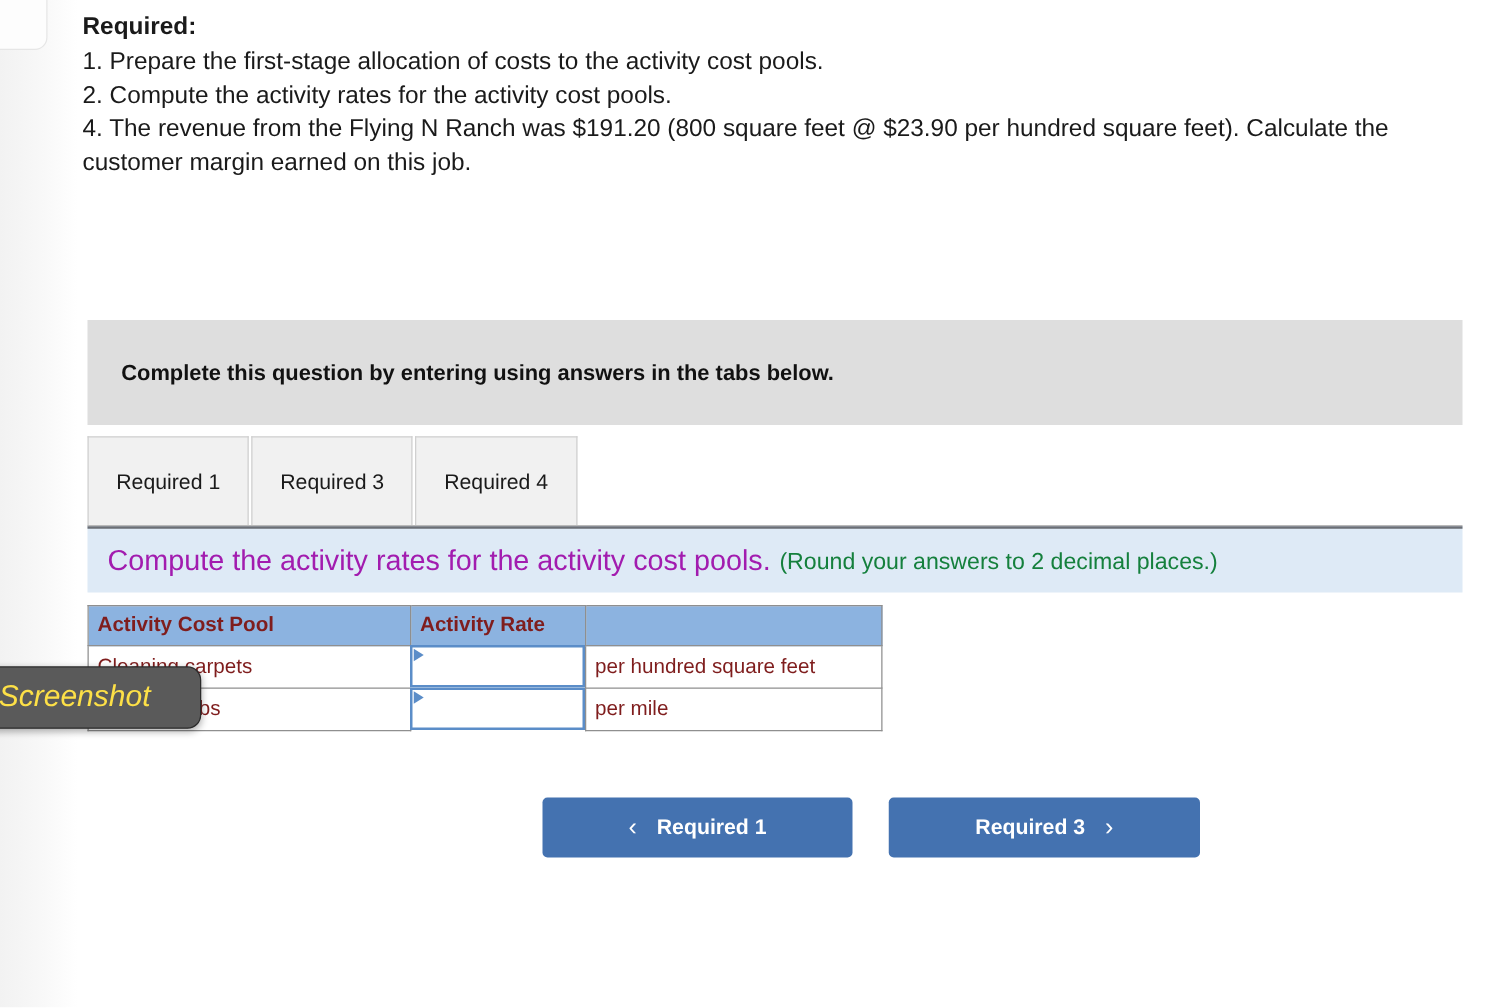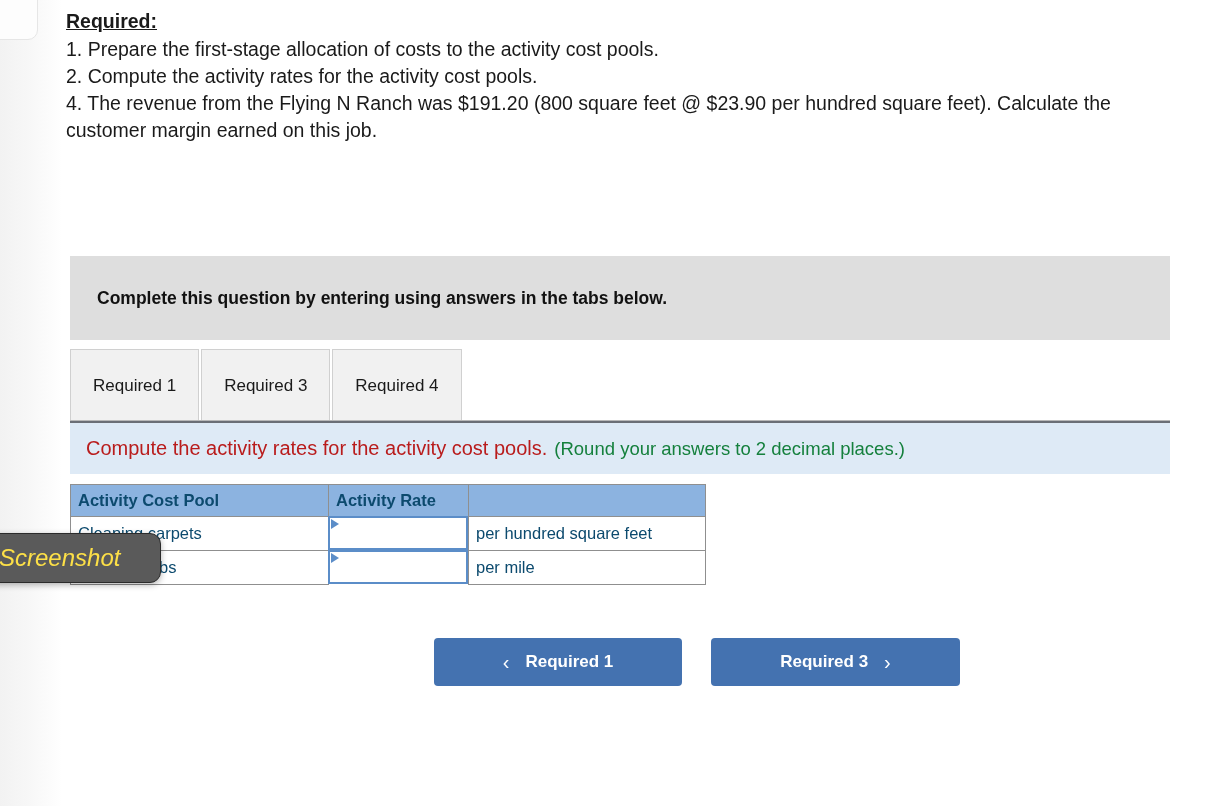--- a/index.html
+++ b/index.html
@@ -49,21 +49,20 @@
     left: 66px; top: 8px;
     width: 1096px;
     color: #1a1a1a;
     font-size: 19.5px;
     line-height: 27px;
   }
   .prose .req-head {
     font-weight: bold;
     font-size: 19.5px;
     margin: 0 0 1px 0;
-    text-decoration: underline;
   }
   .prose p {
     margin: 0;
   }
 
   
   .banner {
     position: absolute;
     left: 70px; top: 256px;
     width: 1100px; height: 84px;
@@ -124,42 +123,42 @@
     position: absolute;
     left: 70px; top: 421px;
     width: 1100px; height: 53px;
     background: #deeaf6;
     border-top: 2px solid #6b6f76;
     display: flex;
     align-items: center;
   }
   .instruction .txt {
     margin-left: 16px;
-    font-size: 20px;
-    color: #b91c1c;
+    font-size: 23px;
+    color: #a21caf;
   }
   .instruction .note {
     color: #15803d;
     margin-left: 7px;
     font-size: 18.5px;
   }
 
   
   .table {
     position: absolute;
     left: 70px; top: 484px;
     width: 635px;
     border-collapse: collapse;
     background: #ffffff;
     table-layout: fixed;
   }
   .table th, .table td {
     border: 1px solid #8f8f8f;
     font-size: 16.5px;
-    color: #0c4a6e;
+    color: #7f1d1d;
     height: 34px;
     padding: 0 7px;
     text-align: left;
     vertical-align: middle;
   }
   .table thead th {
     background: #8cb3e0;
     font-weight: bold;
     height: 32px;
   }

